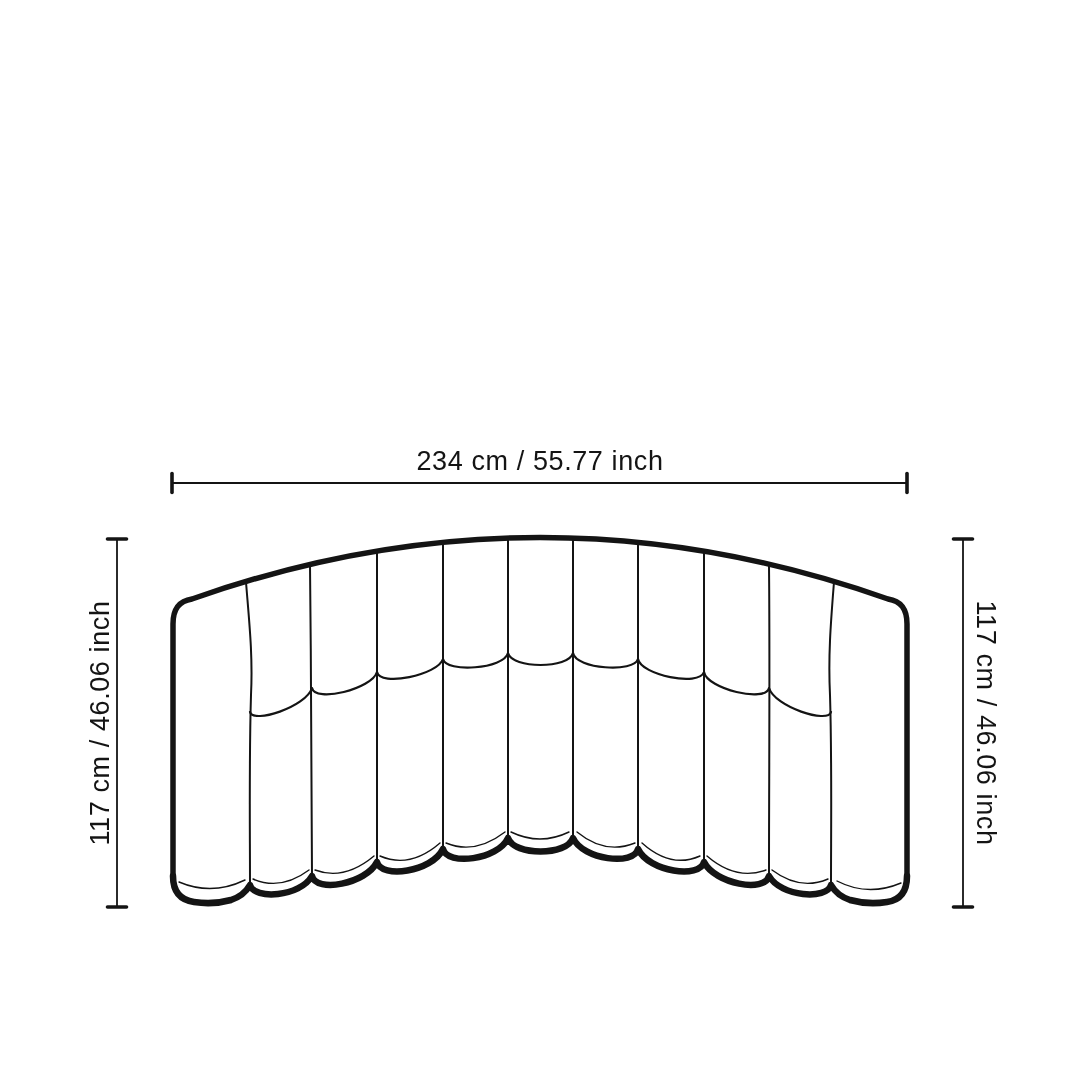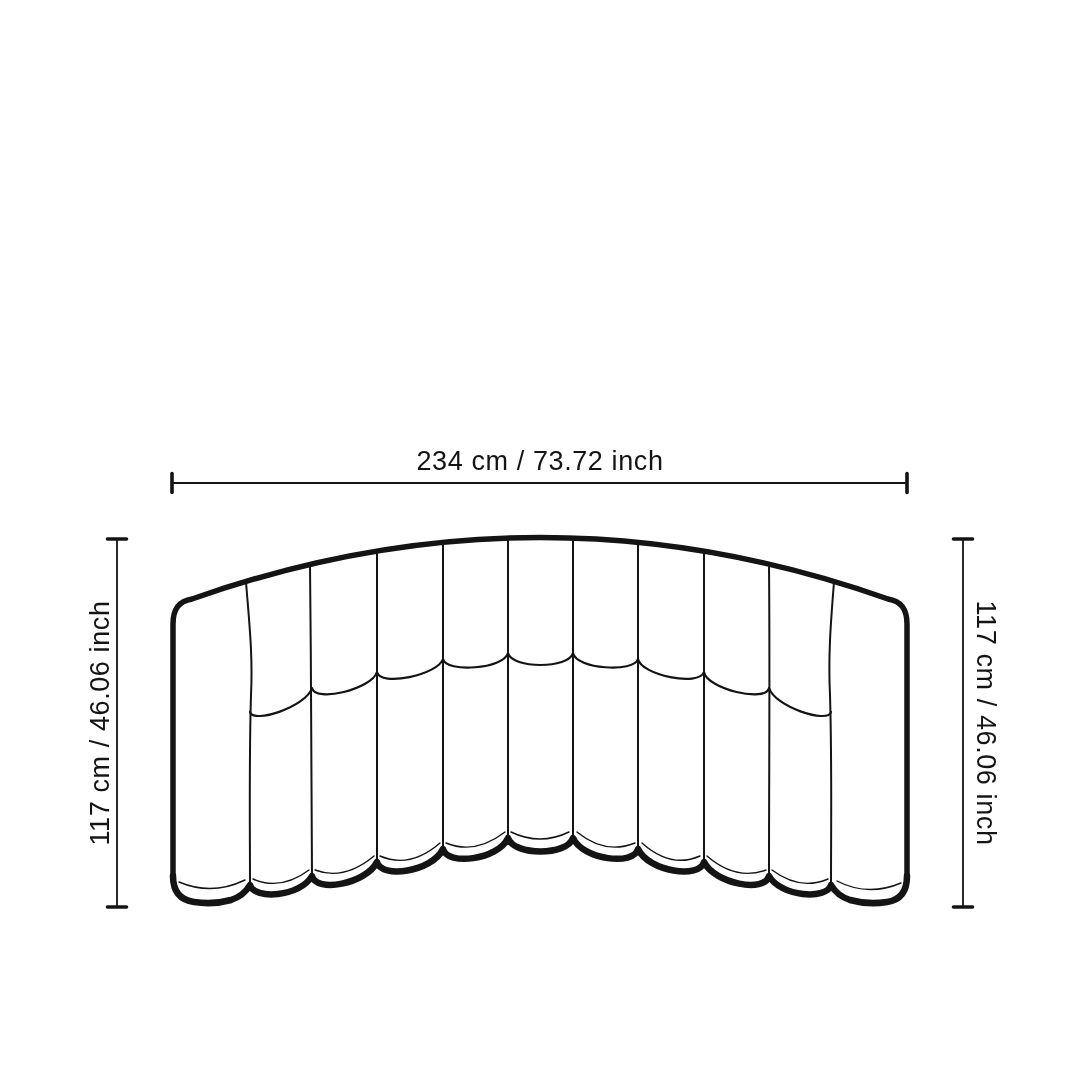--- a/index.html
+++ b/index.html
@@ -107,19 +107,19 @@
       <line x1="107.5" y1="907" x2="126.5" y2="907" stroke-width="3.6"></line>
     </g>
 
     <g>
       <line x1="963" y1="539" x2="963" y2="907" stroke-width="1.8"></line>
       <line x1="953.5" y1="539" x2="972.5" y2="539" stroke-width="3.6"></line>
       <line x1="953.5" y1="907" x2="972.5" y2="907" stroke-width="3.6"></line>
     </g>
   </svg>
 
-  <div class="dim-label top">234 cm / 73.72 inch</div>
+  <div class="dim-label top">234 cm / 55.77 inch</div>
 
   <div class="dim-label left">117 cm / 46.06 inch</div>
 
   <div class="dim-label right">117 cm / 46.06 inch</div>
 
 </div>
 
 </body></html>

